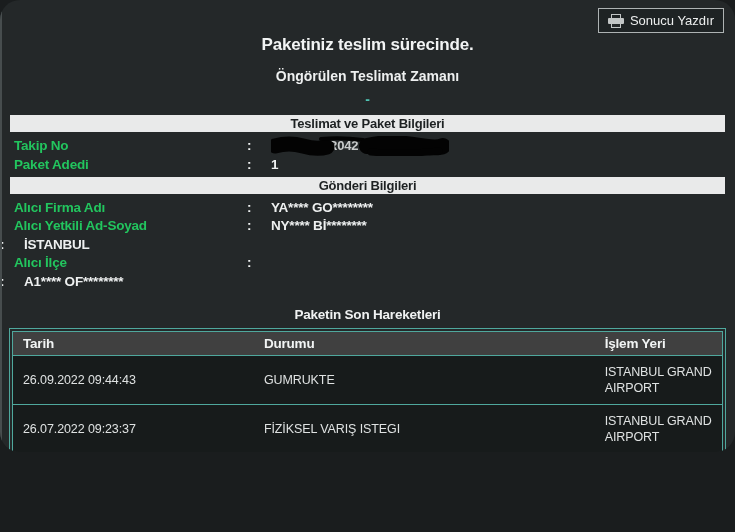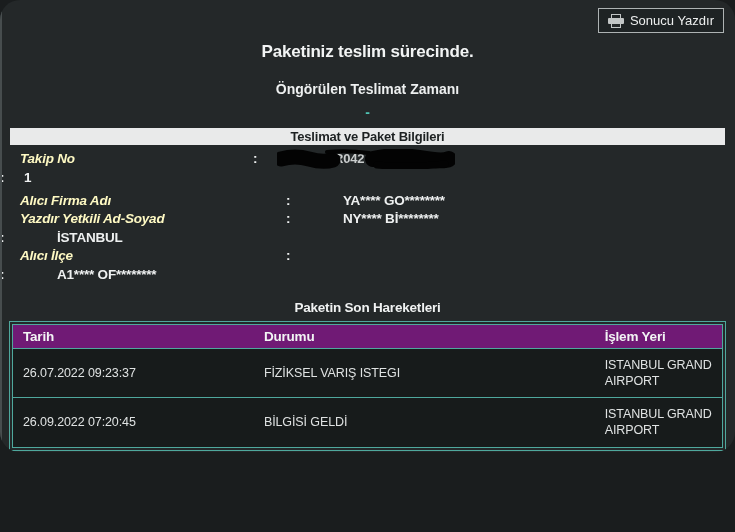--- a/index.html
+++ b/index.html
@@ -22,51 +22,51 @@
     background:#1e2324;border:1px solid #aeb3b3;
     padding:4px 9px;color:#eceeee;font-size:13px;
     cursor:pointer;white-space:nowrap;
   }
   .printer-glyph{display:inline-block;position:relative;width:16px;height:14px;}
   .printer-glyph .paper-top{position:absolute;left:3px;top:0;width:10px;height:4px;border:1px solid #c2c6c6;border-bottom:none;box-sizing:border-box;}
   .printer-glyph .body{position:absolute;left:0;top:4px;width:16px;height:6px;background:#c2c6c6;border-radius:1px;}
   .printer-glyph .paper-out{position:absolute;left:3px;top:9px;width:10px;height:5px;background:#242829;border:1px solid #c2c6c6;box-sizing:border-box;}
 
   .center{text-align:center;}
-  .main-title{padding-top:42px;font-size:17px;font-weight:bold;color:#f2f4f4;letter-spacing:-0.2px;}
-  .eta-label{margin-top:19px;font-size:14px;font-weight:bold;color:#eef0f0;}
+  .main-title{font-size:17px;font-weight:bold;color:#f2f4f4;letter-spacing:-0.2px;margin-top:35px;}
+  .eta-label{margin-top:13px;font-size:14px;font-weight:bold;color:#eef0f0;}
   .eta-value{margin-top:7px;font-size:14px;font-weight:bold;color:#4fc3b3;}
 
   .band{
     margin:0 10px;height:17px;line-height:17px;
     background:#e9eaea;color:#1d2122;
     font-size:13px;font-weight:bold;text-align:center;
     letter-spacing:-0.2px;
   }
   .band.first{margin-top:8px;}
   .band.second{margin-top:3px;}
 
   .info-rows{margin-top:4px;}
   .info-row{display:flex;align-items:center;font-size:13.5px;font-weight:bold;letter-spacing:-0.2px;}
   .rows-19 .info-row{height:19px;}
-  .rows-18 .info-row{height:18.5px;gap:33px;}
-  .info-label{width:233px;padding-left:20px;color:#fef9c3;font-style:italic;}
+  .rows-18 .info-row{height:18.5px;}
+  .info-label{width:233px;padding-left:14px;color:#22c55e;}
   .info-colon{width:14px;color:#eef0f0;}
   .info-value{margin-left:10px;color:#eef0f0;}
 
   .redacted-wrap{position:relative;display:inline-block;width:178px;height:20px;vertical-align:middle;}
   .redacted-text{position:absolute;left:50px;top:2px;font-size:13px;font-weight:bold;color:#c9cccc;}
   .redacted-wrap svg{position:absolute;left:0;top:0;}
 
   .table-title{margin-top:16px;font-size:13.5px;font-weight:bold;color:#f0f2f2;text-align:center;letter-spacing:-0.2px;}
 
   .pkg-table-wrap{margin:6px 9px 0;border:1px solid #4fa89d;padding:2px;}
   table.pkg{width:100%;border-collapse:collapse;border:1px solid #4fa89d;table-layout:fixed;}
   table.pkg th{
-    background:#701a75;color:#f2f4f4;font-size:13.5px;font-weight:bold;
+    background:#404040;color:#f2f4f4;font-size:13.5px;font-weight:bold;
     text-align:left;padding:4px 10px;letter-spacing:-0.2px;
   }
   table.pkg td{
     background:#171b1b;color:#dfe2e2;font-size:12.5px;
     padding:8px 10px;border-top:1px solid #4fa89d;
     vertical-align:middle;letter-spacing:-0.1px;line-height:1.3;
   }
   .col-date{width:34%;}
   .col-status{width:48%;}
   .col-loc{width:18%;}
@@ -102,34 +102,36 @@
           <svg width="178" height="20" viewBox="0 0 178 20">
             <path d="M4 10 Q 18 6, 32 10 T 56 11" stroke="#030303" stroke-width="15" fill="none" stroke-linecap="round"></path>
             <path d="M50 3 Q 70 1, 92 4" stroke="#030303" stroke-width="4" fill="none" stroke-linecap="round"></path>
             <path d="M96 10 Q 118 5, 142 9 T 172 10" stroke="#030303" stroke-width="16" fill="none" stroke-linecap="round"></path>
             <path d="M100 16 Q 130 19, 168 15" stroke="#030303" stroke-width="7" fill="none" stroke-linecap="round"></path>
           </svg>
         </span>
       </span>
     </div>
     <div class="info-row">
+      <span class="info-label">Paket Adedi</span>
       <span class="info-colon">:</span>
       <span class="info-value">1</span>
     </div>
   </div>
 
+  <div class="band second">Gönderi Bilgileri</div>
 
   <div class="info-rows rows-18">
     <div class="info-row">
       <span class="info-label">Alıcı Firma Adı</span>
       <span class="info-colon">:</span>
       <span class="info-value">YA**** GO********</span>
     </div>
     <div class="info-row">
-      <span class="info-label">Yazdır Yetkili Ad-Soyad</span>
+      <span class="info-label">Alıcı Yetkili Ad-Soyad</span>
       <span class="info-colon">:</span>
       <span class="info-value">NY**** Bİ********</span>
     </div>
     <div class="info-row">
       <span class="info-colon">:</span>
       <span class="info-value">İSTANBUL</span>
     </div>
     <div class="info-row">
       <span class="info-label">Alıcı İlçe</span>
       <span class="info-colon">:</span>
@@ -152,20 +154,25 @@
         </colgroup>
       <thead>
         <tr>
           <th>Tarih</th>
           <th>Durumu</th>
           <th>İşlem Yeri</th>
         </tr>
       </thead>
       <tbody>
         <tr>
+          <td>26.09.2022 09:44:43</td>
+          <td>GUMRUKTE</td>
+          <td>ISTANBUL GRAND AIRPORT</td>
+        </tr>
+        <tr>
           <td>26.07.2022 09:23:37</td>
           <td>FİZİKSEL VARIŞ ISTEGI</td>
           <td>ISTANBUL GRAND AIRPORT</td>
         </tr>
         <tr>
           <td>26.09.2022 07:20:45</td>
           <td>BİLGİSİ GELDİ</td>
           <td>ISTANBUL GRAND AIRPORT</td>
         </tr>
       </tbody>

